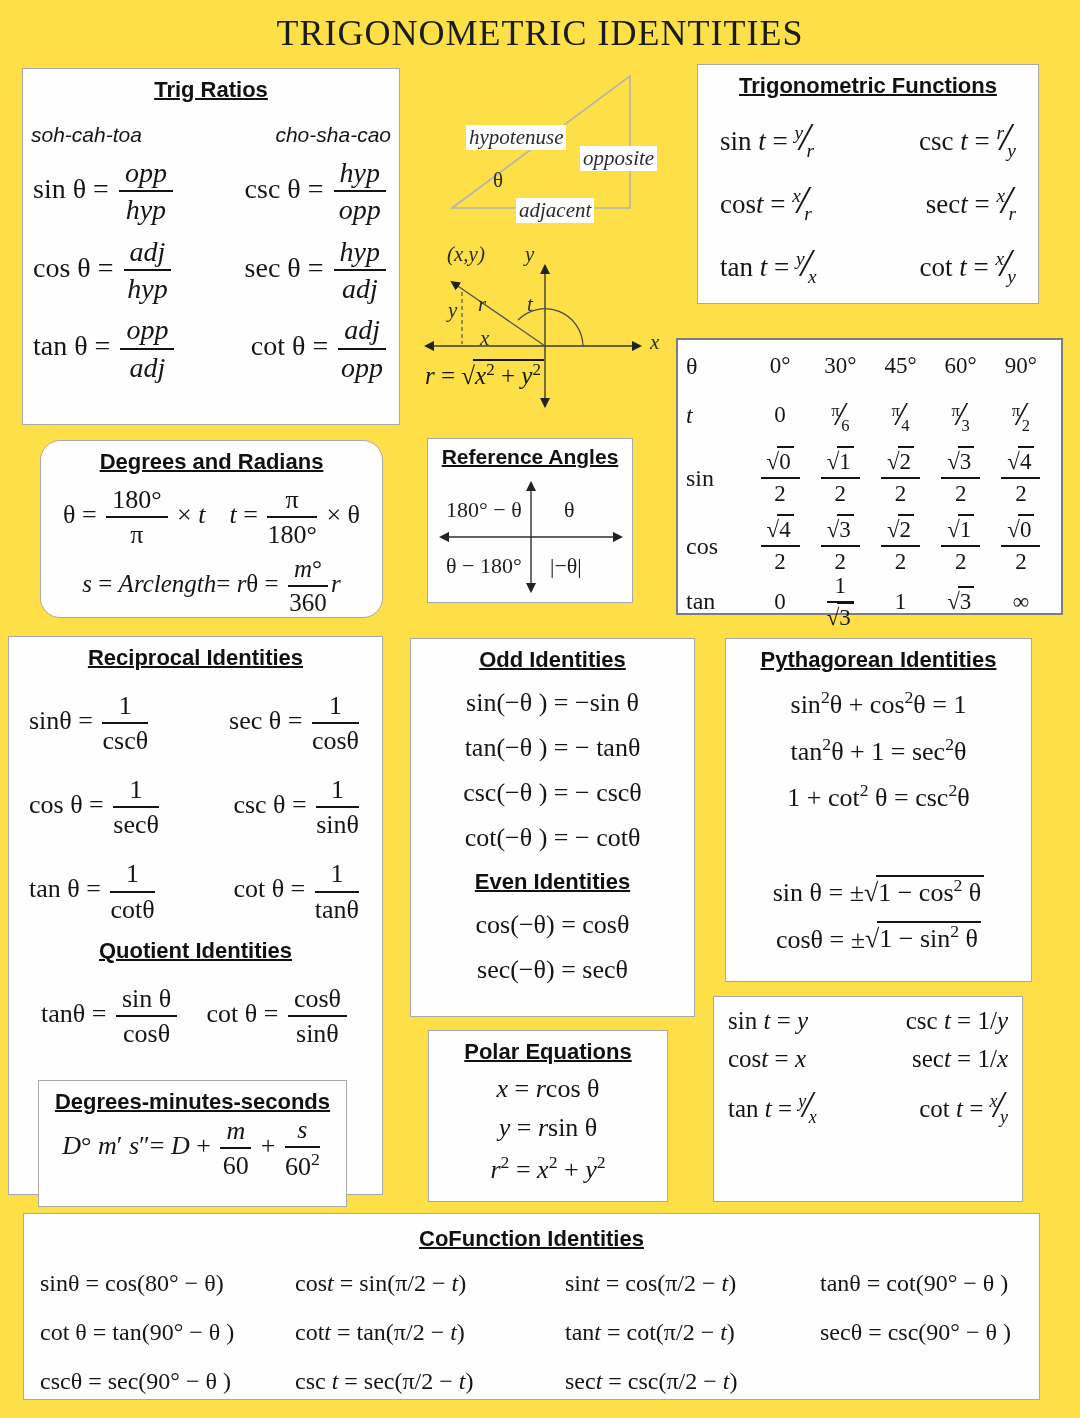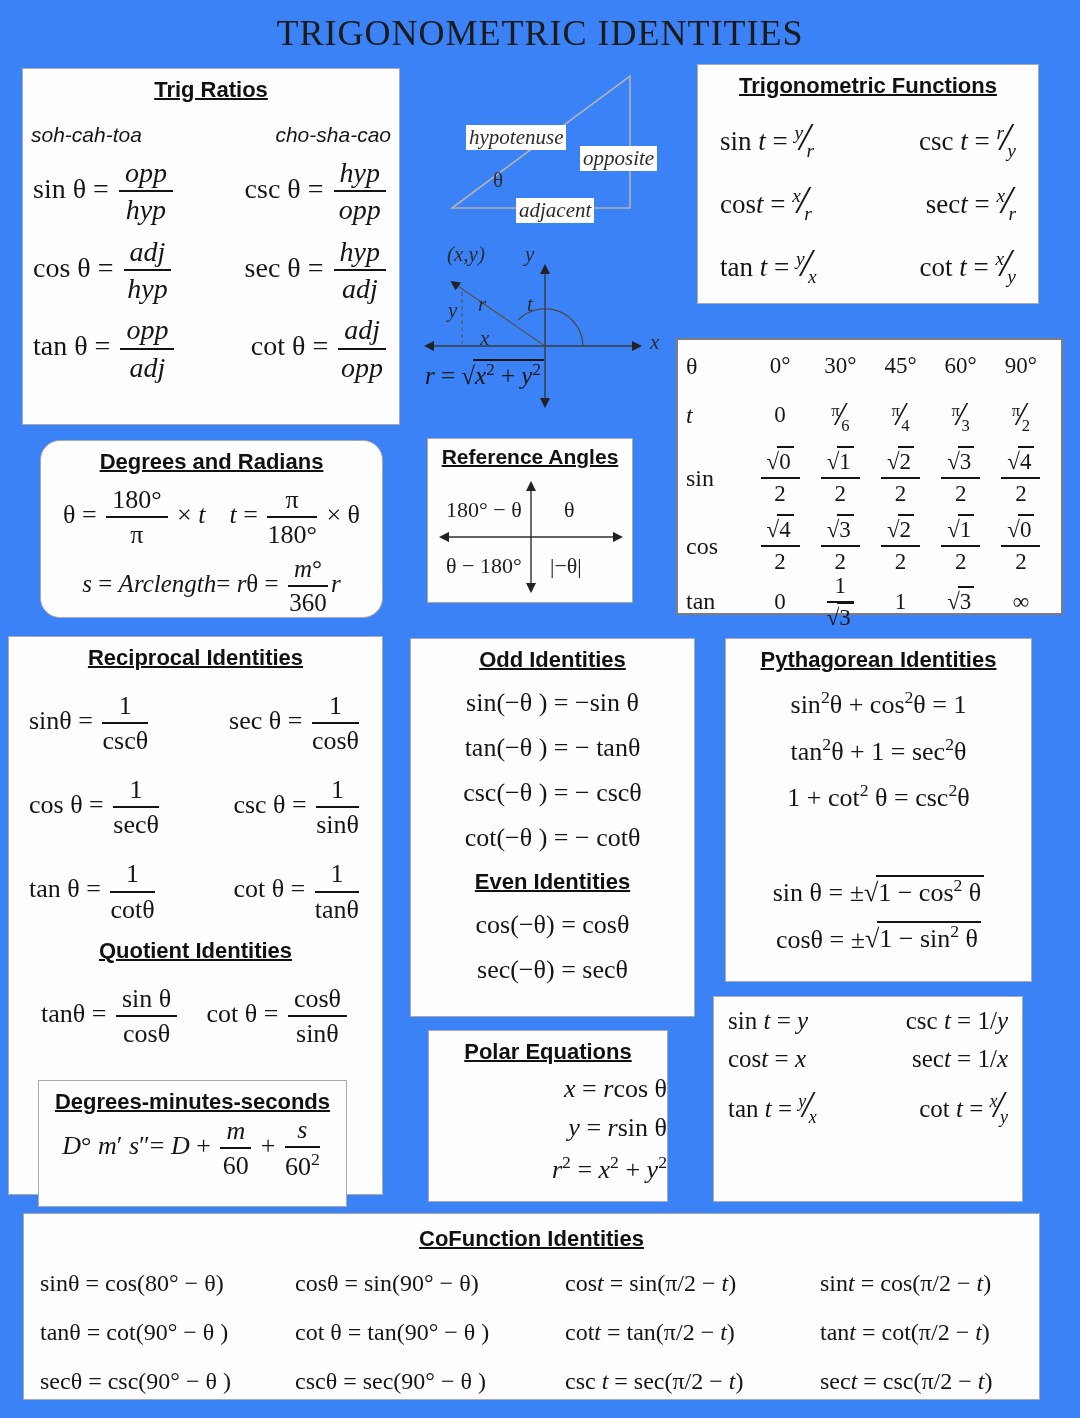--- a/index.html
+++ b/index.html
@@ -1,19 +1,19 @@
 <!DOCTYPE html>
 <html><head>
 <meta charset="utf-8">
 <style>
   * { box-sizing: border-box; margin: 0; padding: 0; }
   html,body { background:#ffffff; }
   #page {
     position: relative; width: 1080px; height: 1418px;
-    background: #3b82f6; overflow: hidden;
+    background: #fde047; overflow: hidden;
     font-family: "Liberation Serif","DejaVu Serif",serif; color:#161616;
   }
   #main-title {
     position:absolute; left:0; right:0; top:12px; text-align:center;
     font-family:"Liberation Serif","DejaVu Serif",serif; font-weight:normal;
     font-size:36px; letter-spacing:1px; color:#1b1b1b;
   }
   .box {
     position:absolute; border:1px solid #a9a9a9; background:#fefefe;
   }
@@ -87,21 +87,21 @@
   #pythagorean .gap { margin-top:62px; }
 
   #cartesian { left:713px; top:996px; width:310px; height:206px; padding:0 14px; }
   #cartesian .f-row { margin-top:10px; }
   #cartesian .formula { font-size:25px; }
 
   #dms { left:38px; top:1080px; width:309px; height:127px; text-align:center; }
   #dms .formula { margin-top:14px; font-size:26px; }
 
   #polar { left:428px; top:1030px; width:240px; height:172px; text-align:center; }
-  #polar .formula { display:block; margin-top:9px;text-align:right; }
+  #polar .formula { display:block; margin-top:9px; }
 
   #cofunction { left:23px; top:1213px; width:1017px; height:187px; padding:4px 16px 0 16px; }
   #cofunction .cf-grid { display:grid; grid-template-columns:255px 270px 255px 1fr;
       margin-top:18px; row-gap:22px; }
   #cofunction .formula { font-size:24px; }
 
   svg { position:absolute; left:0; top:0; }
 </style>
 </head>
 <body>
@@ -298,21 +298,20 @@
     <div class="box-title">Polar Equations</div>
     <span class="formula"><i>x</i> = <i>r</i>cos θ</span>
     <span class="formula"><i>y</i> = <i>r</i>sin θ</span>
     <span class="formula"><i>r</i><sup>2</sup> = <i>x</i><sup>2</sup> + <i>y</i><sup>2</sup></span>
   </section>
 
   <section class="box" id="cofunction">
     <div class="box-title">CoFunction Identities</div>
     <div class="cf-grid">
       <span class="formula">sinθ = cos(80° − θ)</span>
-      <span class="formula">cosθ = sin(90° − θ)</span>
       <span class="formula">cos<i>t</i> = sin(π/2 − <i>t</i>)</span>
       <span class="formula">sin<i>t</i> = cos(π/2 − <i>t</i>)</span>
       <span class="formula">tanθ = cot(90° − θ )</span>
       <span class="formula">cot θ = tan(90° − θ )</span>
       <span class="formula">cot<i>t</i> = tan(π/2 − <i>t</i>)</span>
       <span class="formula">tan<i>t</i> = cot(π/2 − <i>t</i>)</span>
       <span class="formula">secθ = csc(90° − θ )</span>
       <span class="formula">cscθ = sec(90° − θ )</span>
       <span class="formula">csc <i>t</i> = sec(π/2 − <i>t</i>)</span>
       <span class="formula">sec<i>t</i> = csc(π/2 − <i>t</i>)</span>

